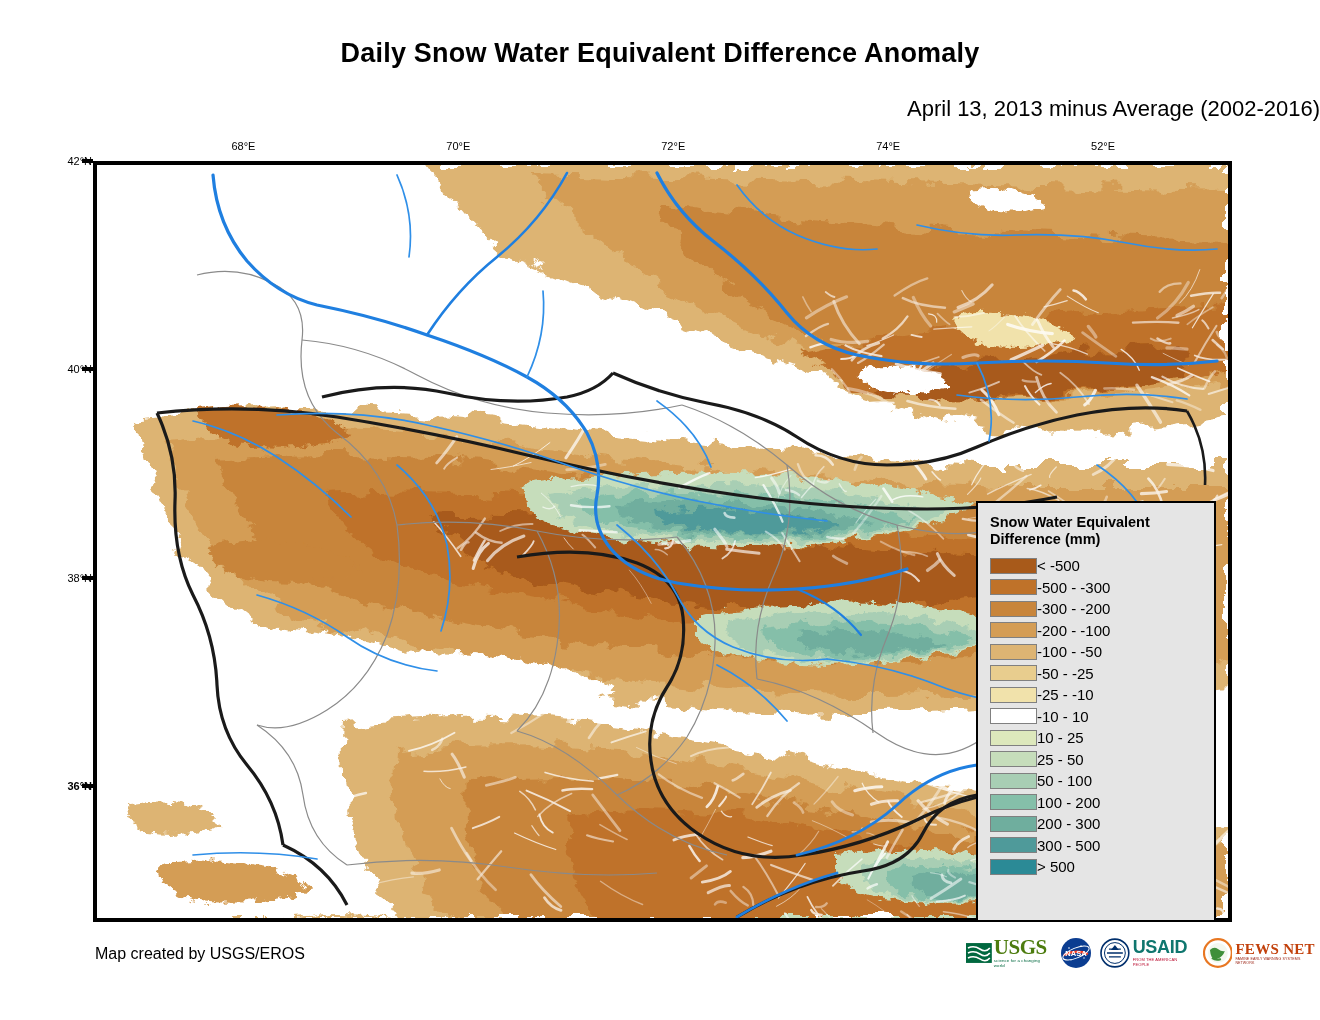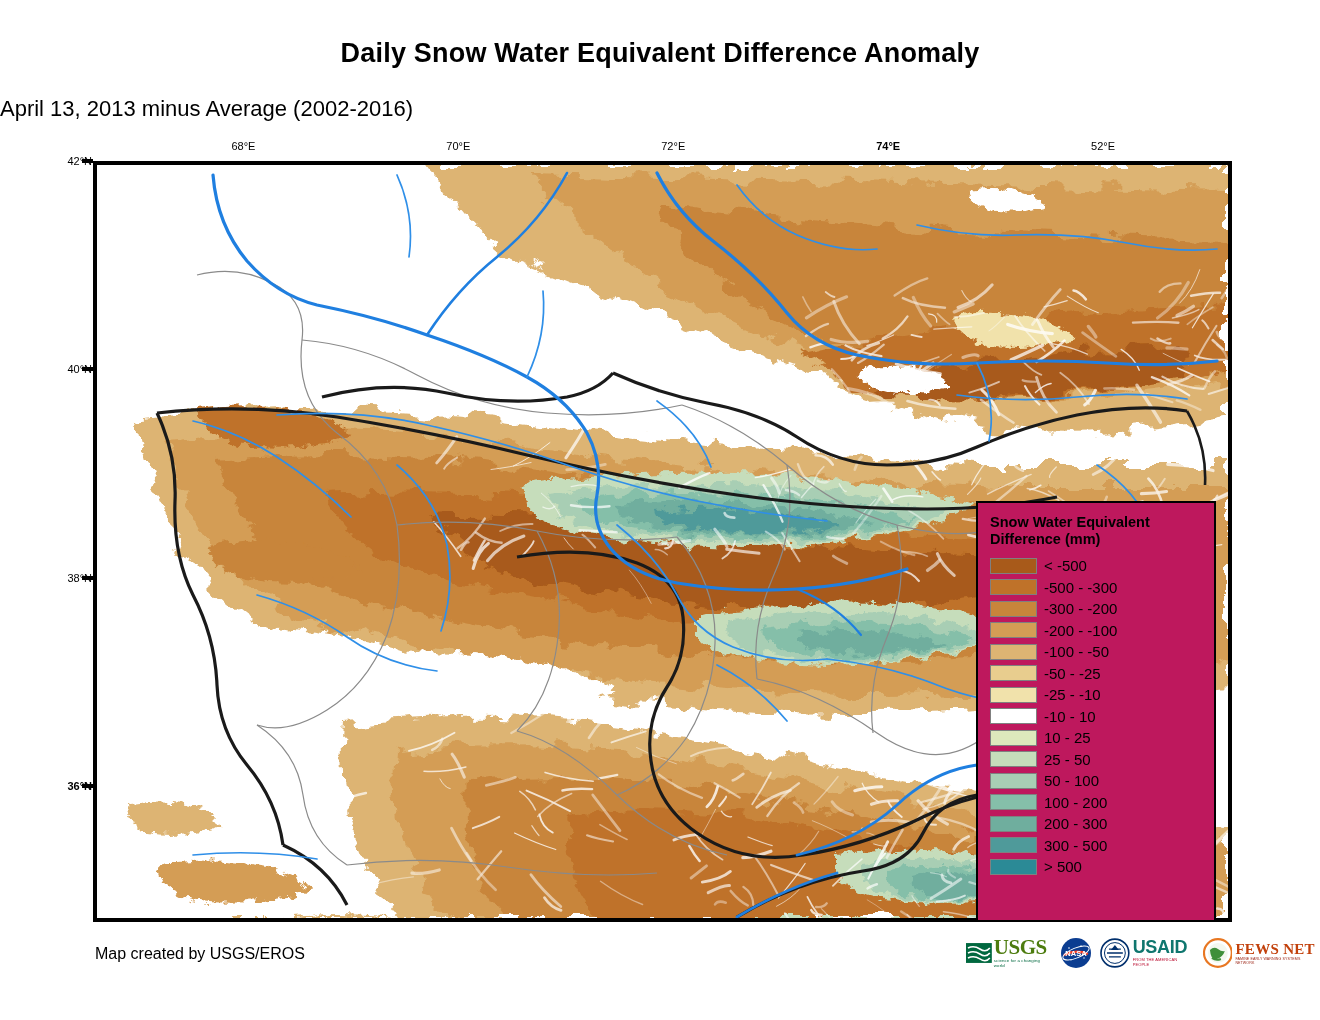--- a/index.html
+++ b/index.html
@@ -1,46 +1,46 @@
 <!DOCTYPE html>
 <html><head>
 <meta charset="utf-8">
 <style>
   html,body{margin:0;padding:0;background:#ffffff;}
   body{width:1320px;height:1020px;position:relative;overflow:hidden;
        font-family:"Liberation Sans",sans-serif;color:#000;}
 
   .title{position:absolute;left:0;top:38px;width:1320px;text-align:center;
          font-size:27px;font-weight:bold;letter-spacing:.2px;}
-  .subtitle{position:absolute;left:0;top:96px;width:1320px;text-align:left;
+  .subtitle{position:absolute;left:0;top:96px;width:1320px;text-align:right;
             font-size:22px;font-weight:normal;}
 
   
   .map-frame{position:absolute;left:93px;top:161px;width:1139px;height:761px;
              border:4px solid #000;box-sizing:border-box;background:#ffffff;}
   .map-clip{position:absolute;inset:0;overflow:hidden;background:#fff;}
   .map-canvas{position:absolute;inset:0;}
 
   
   .tick-x{position:absolute;width:4px;height:11px;background:#000;top:161px;}
   .tlabel-x{position:absolute;top:140px;font-size:11px;transform:translateX(-50%);
             white-space:nowrap;}
   .tick-y{position:absolute;height:4px;width:11px;background:#000;left:82px;}
   .tlabel-y{position:absolute;left:58px;font-size:11px;transform:translateY(-50%);
             white-space:nowrap;text-align:right;width:34px;}
 
   
   .legend{position:absolute;left:976px;top:501px;width:240px;height:421px;
-          background:#be185d;border:2px solid #000;box-sizing:border-box;
+          background:#e5e5e5;border:2px solid #000;box-sizing:border-box;
           padding:11px 10px 6px 12px;}
   .legend h4{margin:0 0 7px 0;font-size:14.5px;font-weight:bold;line-height:1.18;}
   .lrow{display:flex;align-items:center;height:21.5px;}
   .sw{width:47px;height:16px;border:1.6px solid #808080;box-sizing:border-box;
       flex:0 0 auto;}
-  .lbl{font-size:15px;margin-left:7px;line-height:1;white-space:nowrap;}
+  .lbl{font-size:15px;line-height:1;white-space:nowrap;}
   .lnote{margin-top:9px;font-size:11.5px;line-height:1.35;}
 
   
   .credit{position:absolute;left:95px;top:945px;font-size:16px;}
   .logos{position:absolute;left:966px;top:933px;height:40px;display:flex;
          align-items:center;gap:8px;}
   .logo{height:34px;display:flex;align-items:center;}
 
   .usgs-txt{font-size:21px;font-weight:bold;color:#4d7c0f;letter-spacing:-.5px;
             line-height:.95;font-family:"Liberation Serif",serif;}
@@ -59,21 +59,21 @@
 <div class="subtitle">April 13, 2013 minus Average (2002-2016)</div>
 
 <div id="axis-x">
     <div class="tick-x" style="left: 241.434px;"></div>
     <div class="tlabel-x" style="left: 243.434px;">68°E</div>
     <div class="tick-x" style="left: 456.34px;"></div>
     <div class="tlabel-x" style="left: 458.34px;">70°E</div>
     <div class="tick-x" style="left: 671.245px;"></div>
     <div class="tlabel-x" style="left: 673.245px;">72°E</div>
     <div class="tick-x" style="left: 886.151px;"></div>
-    <div class="tlabel-x" style="left: 888.151px; font-weight: bold;">74°E</div>
+    <div class="tlabel-x" style="left: 888.151px;">74°E</div>
     <div class="tick-x" style="left: 1101.06px;"></div>
     <div class="tlabel-x" style="left: 1103.06px;">52°E</div>
   </div>
 <div id="axis-y">
     <div class="tick-y" style="top: 159px;"></div>
     <div class="tlabel-y" style="top: 161px;">42°N</div>
     <div class="tick-y" style="top: 367.493px;"></div>
     <div class="tlabel-y" style="top: 369.493px;">40°N</div>
     <div class="tick-y" style="top: 575.986px;"></div>
     <div class="tlabel-y" style="top: 577.986px;">38°N</div>

